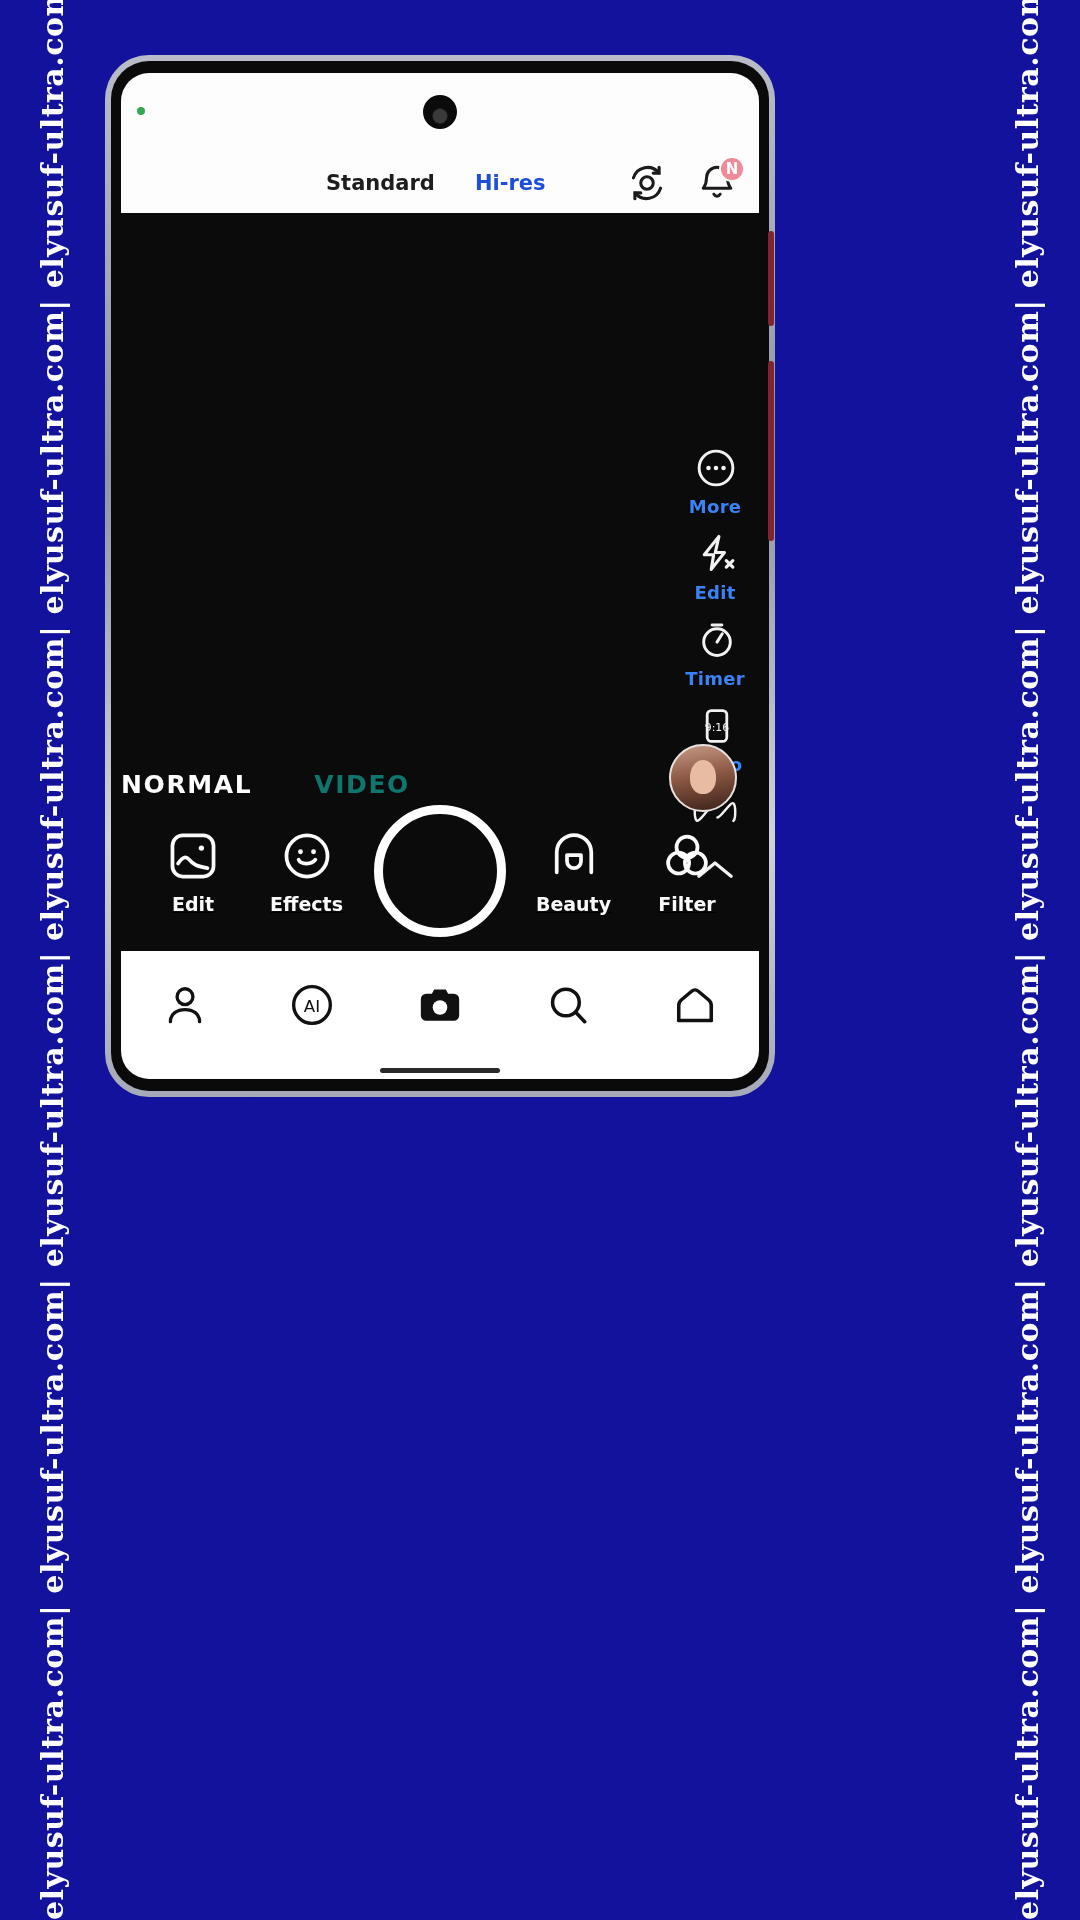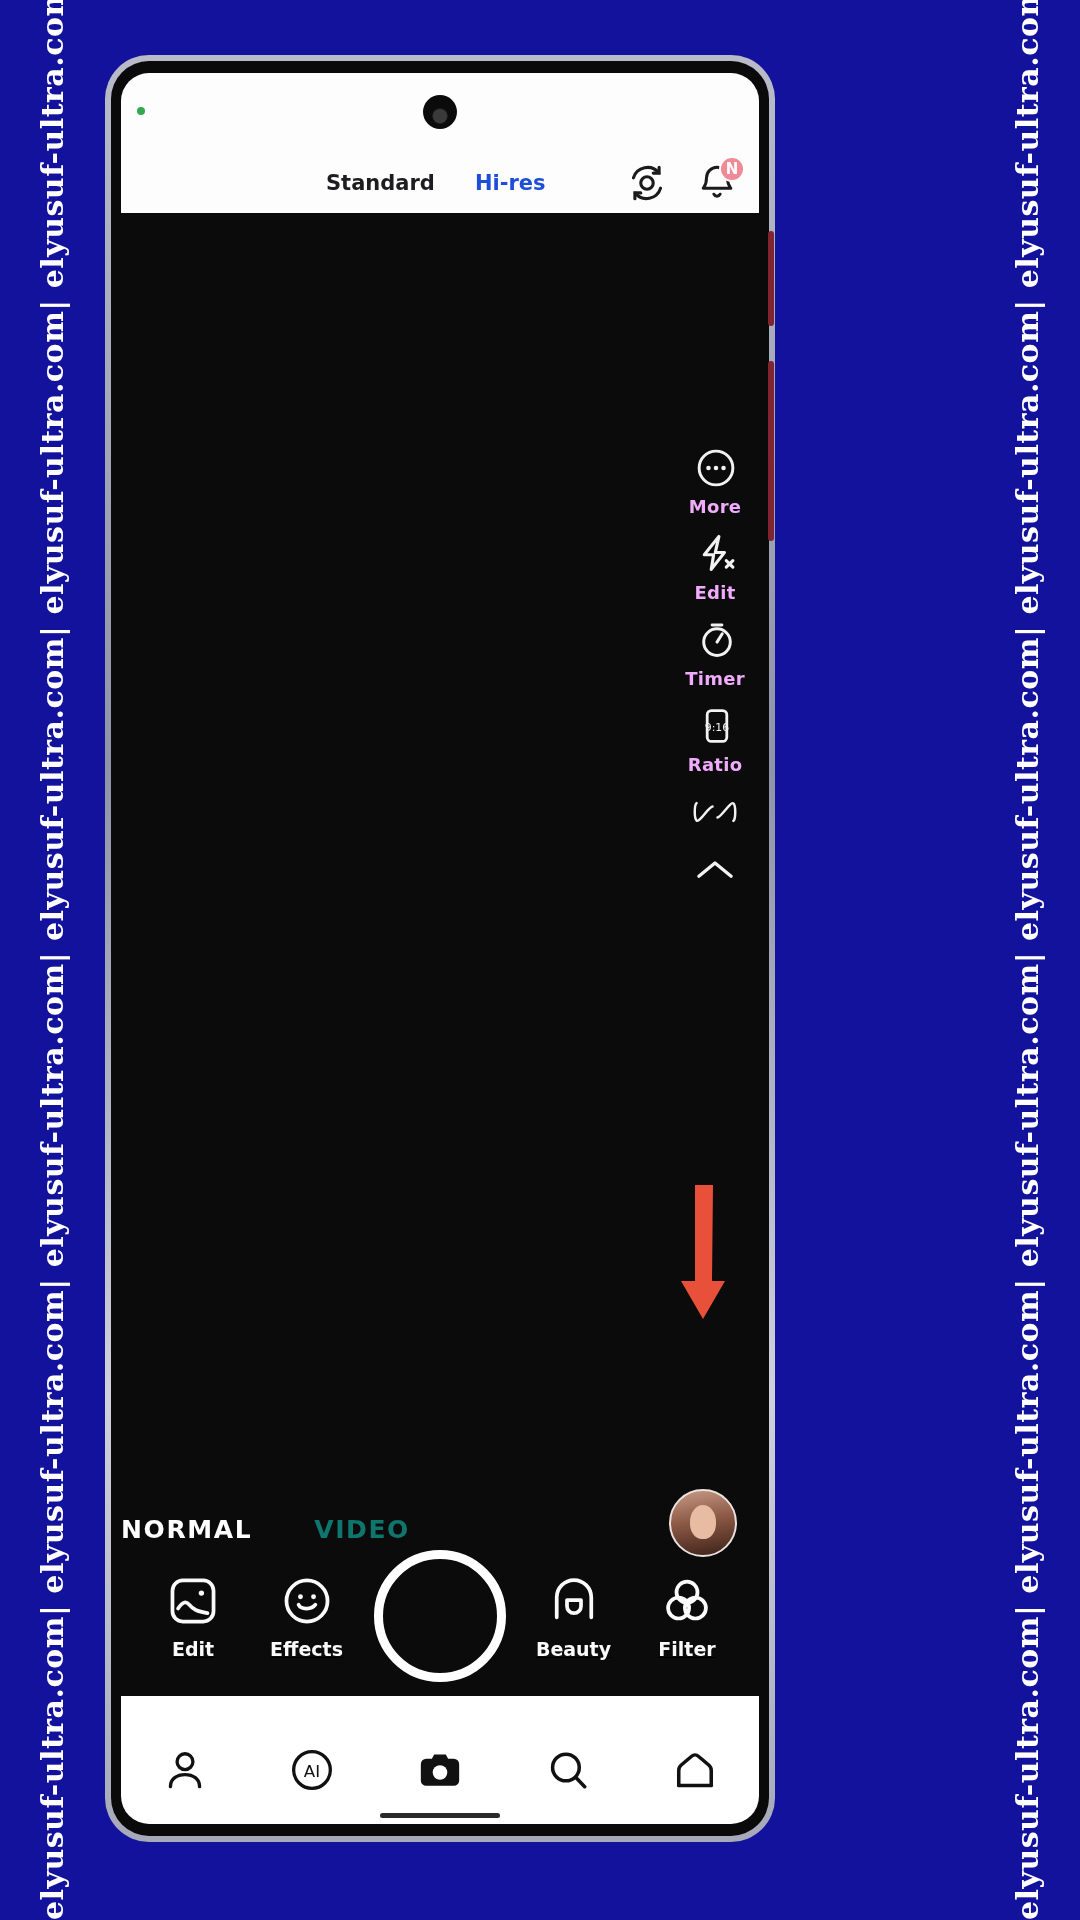--- a/index.html
+++ b/index.html
@@ -27,21 +27,21 @@
     white-space:nowrap;
     line-height:105px;
   }
   .wm-left .wm-strip  { transform: rotate(-90deg) translate(-1920px,0); }
   .wm-right .wm-strip { transform: rotate(-90deg) translate(-1920px,0); }
 
   
   .phone-outer {
     position:absolute;
     left:105px; top:55px;
-    width:670px; height:1787px;
+    width:670px; height:1042px;
     background:linear-gradient(180deg,#b9bcc8 0%, #8e93a6 40%, #cfd2dc 75%, #a5a9b8 100%);
     border-radius:44px;
     padding:6px;
   }
   .phone-bezel {
     width:100%; height:100%;
     background:#0a0a0a;
     border-radius:38px;
     padding:12px 10px;
     position:relative;
@@ -109,21 +109,21 @@
     flex:1; background:#0b0b0b; position:relative;
   }
 
   
   .rail {
     position:absolute; right:14px; top:232px;
     display:flex; flex-direction:column; align-items:center;
     gap:14px;
   }
   .rail-item { display:flex; flex-direction:column; align-items:center; gap:5px; }
-  .rail-label { color:#f0abfc; font-size:18px; font-weight:600; letter-spacing:.3px; }
+  .rail-label { color:#3b82f6; font-size:18px; font-weight:600; letter-spacing:.3px; }
   .rail-glyph { width:46px; height:46px; display:flex; align-items:center; justify-content:flex-end; }
 
   .chev { margin-top:6px; }
 
   
   .arrow {
     position:absolute; left:556px; top:972px; width:52px; height:150px;
   }
 
   
@@ -160,21 +160,21 @@
     border:9px solid #ffffff; background:transparent;
     flex:none;
   }
 
   
   .navbar {
     height:128px; background:#ffffff;
     display:flex; align-items:center; justify-content:space-around;
     flex:none;
   }
-  .nav-item { width:70px; height:70px; display:flex; align-items:flex-end; justify-content:center; }
+  .nav-item { width:70px; height:70px; display:flex; align-items:flex-start; justify-content:center; }
 
   .gesture-bar{
     position:absolute; bottom:6px; left:50%; transform:translateX(-50%);
     width:120px; height:5px; border-radius:3px; background:#2a2a2a;
   }
 </style>
 </head>
 <body>
 
 <div class="wm-col wm-left">

